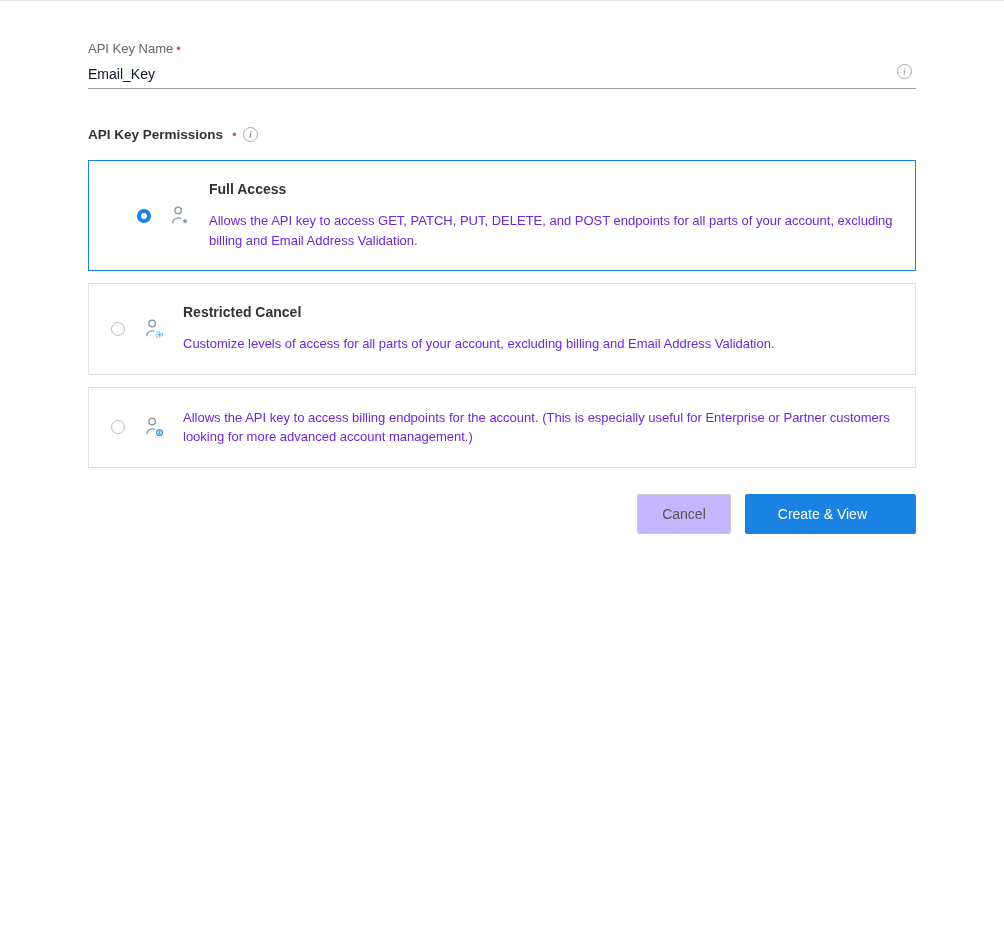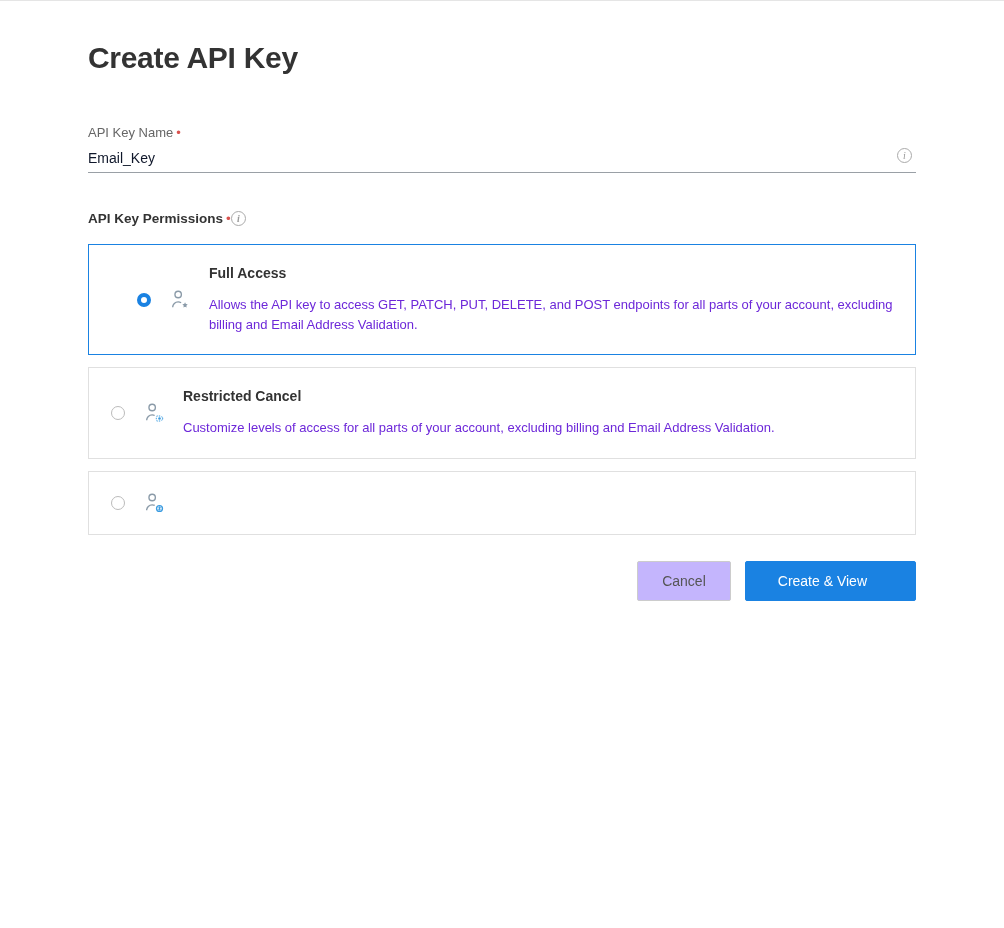--- a/index.html
+++ b/index.html
@@ -60,20 +60,21 @@
     right: 4px;
     top: 2px;
   }
   .section-label {
     font-size: 13.5px;
     font-weight: 700;
     color: #333;
     margin-bottom: 18px;
     display: flex;
     align-items: center;
+    gap: 6px;
   }
   .section-label .req { font-weight: 400; }
 
   .options { display: flex; flex-direction: column; gap: 12px; margin-bottom: 26px; }
 
   .option {
     border: 1px solid #e0e0e0;
     padding: 20px 22px;
     display: flex;
     align-items: center;
@@ -135,21 +136,20 @@
     color: #fff;
     padding-left: 32px;
     padding-right: 48px;
   }
 </style>
 </head>
 <body>
 
 <div class="page">
 
-  <h1>Create API Key</h1>
 
   <div>
     <div class="field-label">
       <span>API Key Name</span><span class="req">•</span>
     </div>
     <div class="input-wrap">
       <input class="text-input" type="text" value="Email_Key" style="">
       <span class="info-circle info-inline">i</span>
     </div>
   </div>
@@ -191,20 +191,21 @@
 
     <div class="option">
       <div class="radio"></div>
       <svg class="opt-icon" viewBox="0 0 24 24" fill="none" stroke="currentColor" stroke-width="1.5">
         <circle cx="10" cy="6" r="3.5"></circle>
         <path d="M4 20c0-3.3 2.7-6 6-6 1 0 2 .3 2.8.7"></path>
         <circle cx="18" cy="18" r="3.2" stroke="#3a9be0"></circle>
         <path d="M18 16v4M16.8 17c.3-.4.8-.6 1.2-.6.6 0 1.1.3 1.1.8s-.5.7-1.1.8-1.1.3-1.1.8.5.8 1.1.8c.4 0 .9-.2 1.2-.6" stroke="#3a9be0" stroke-width="1"></path>
       </svg>
       <div class="opt-body">
+        <div class="opt-desc">Allows the API key to access billing endpoints for the account. (This is especially useful for Enterprise or Partner customers looking for more advanced account management.)</div>
       </div>
     </div>
 
   </div>
 
   <div class="actions">
     <button class="btn btn-secondary">Cancel</button>
     <button class="btn btn-primary">Create &amp; View</button>
   </div>
 

